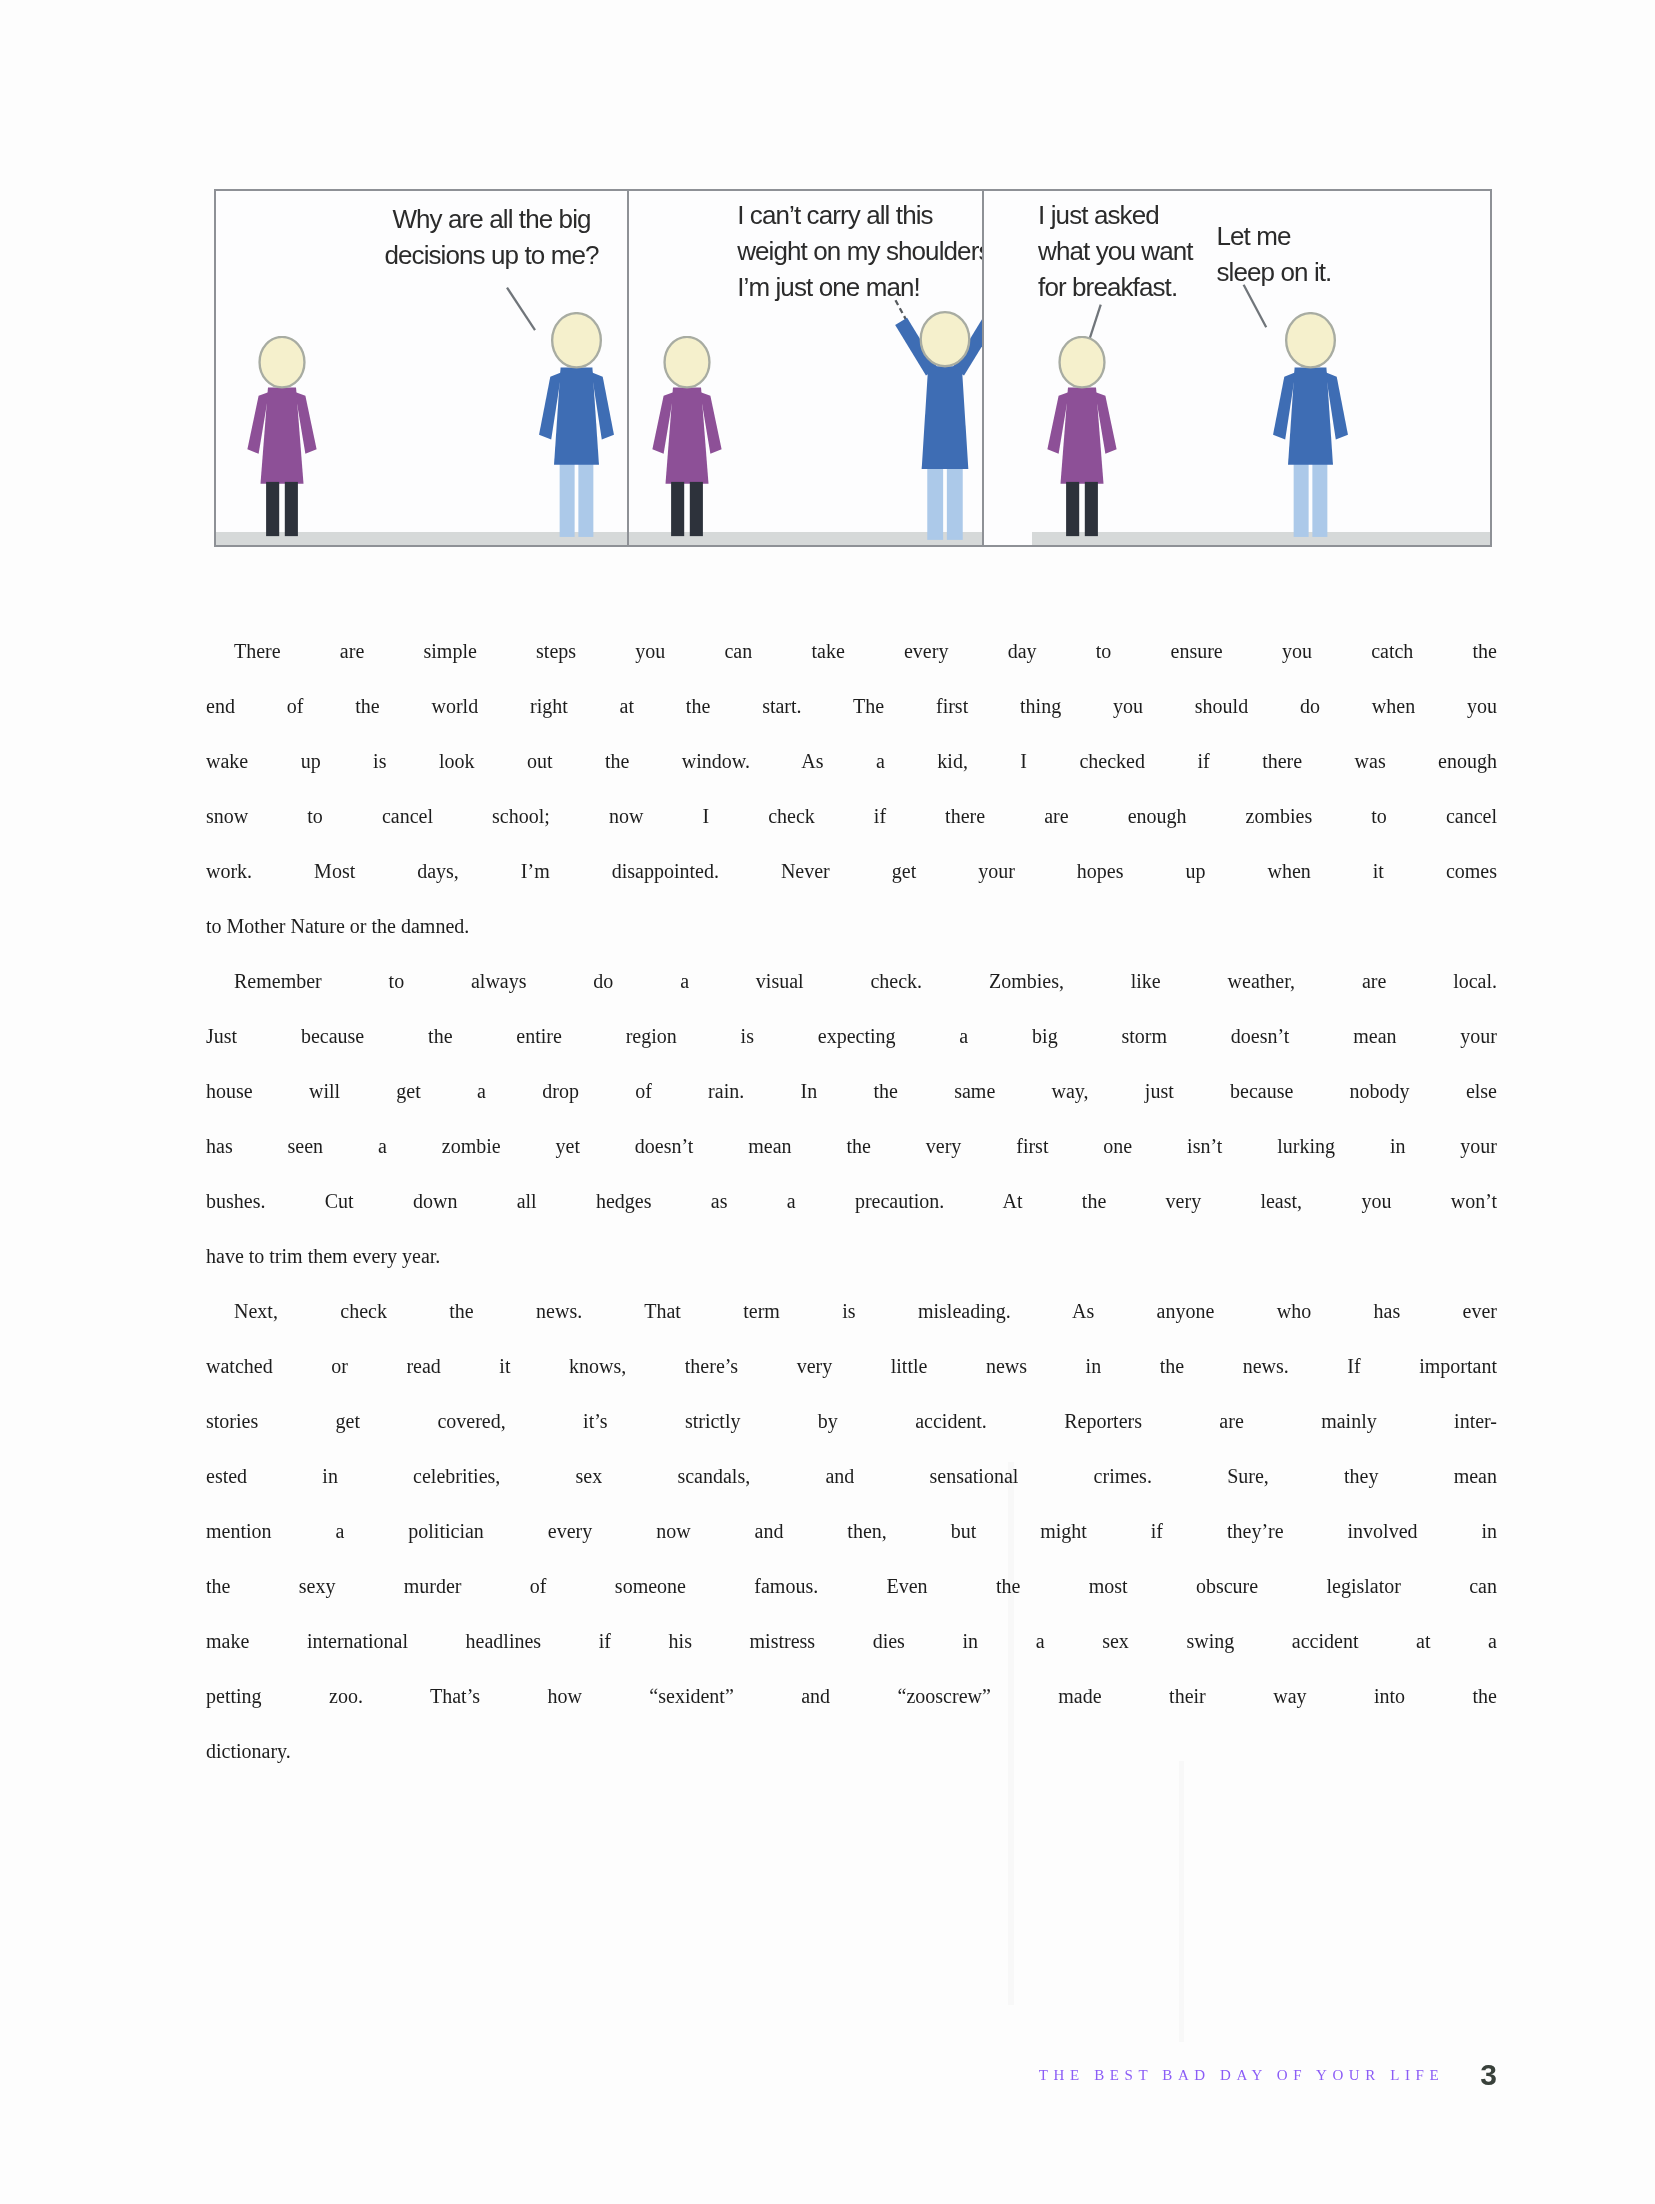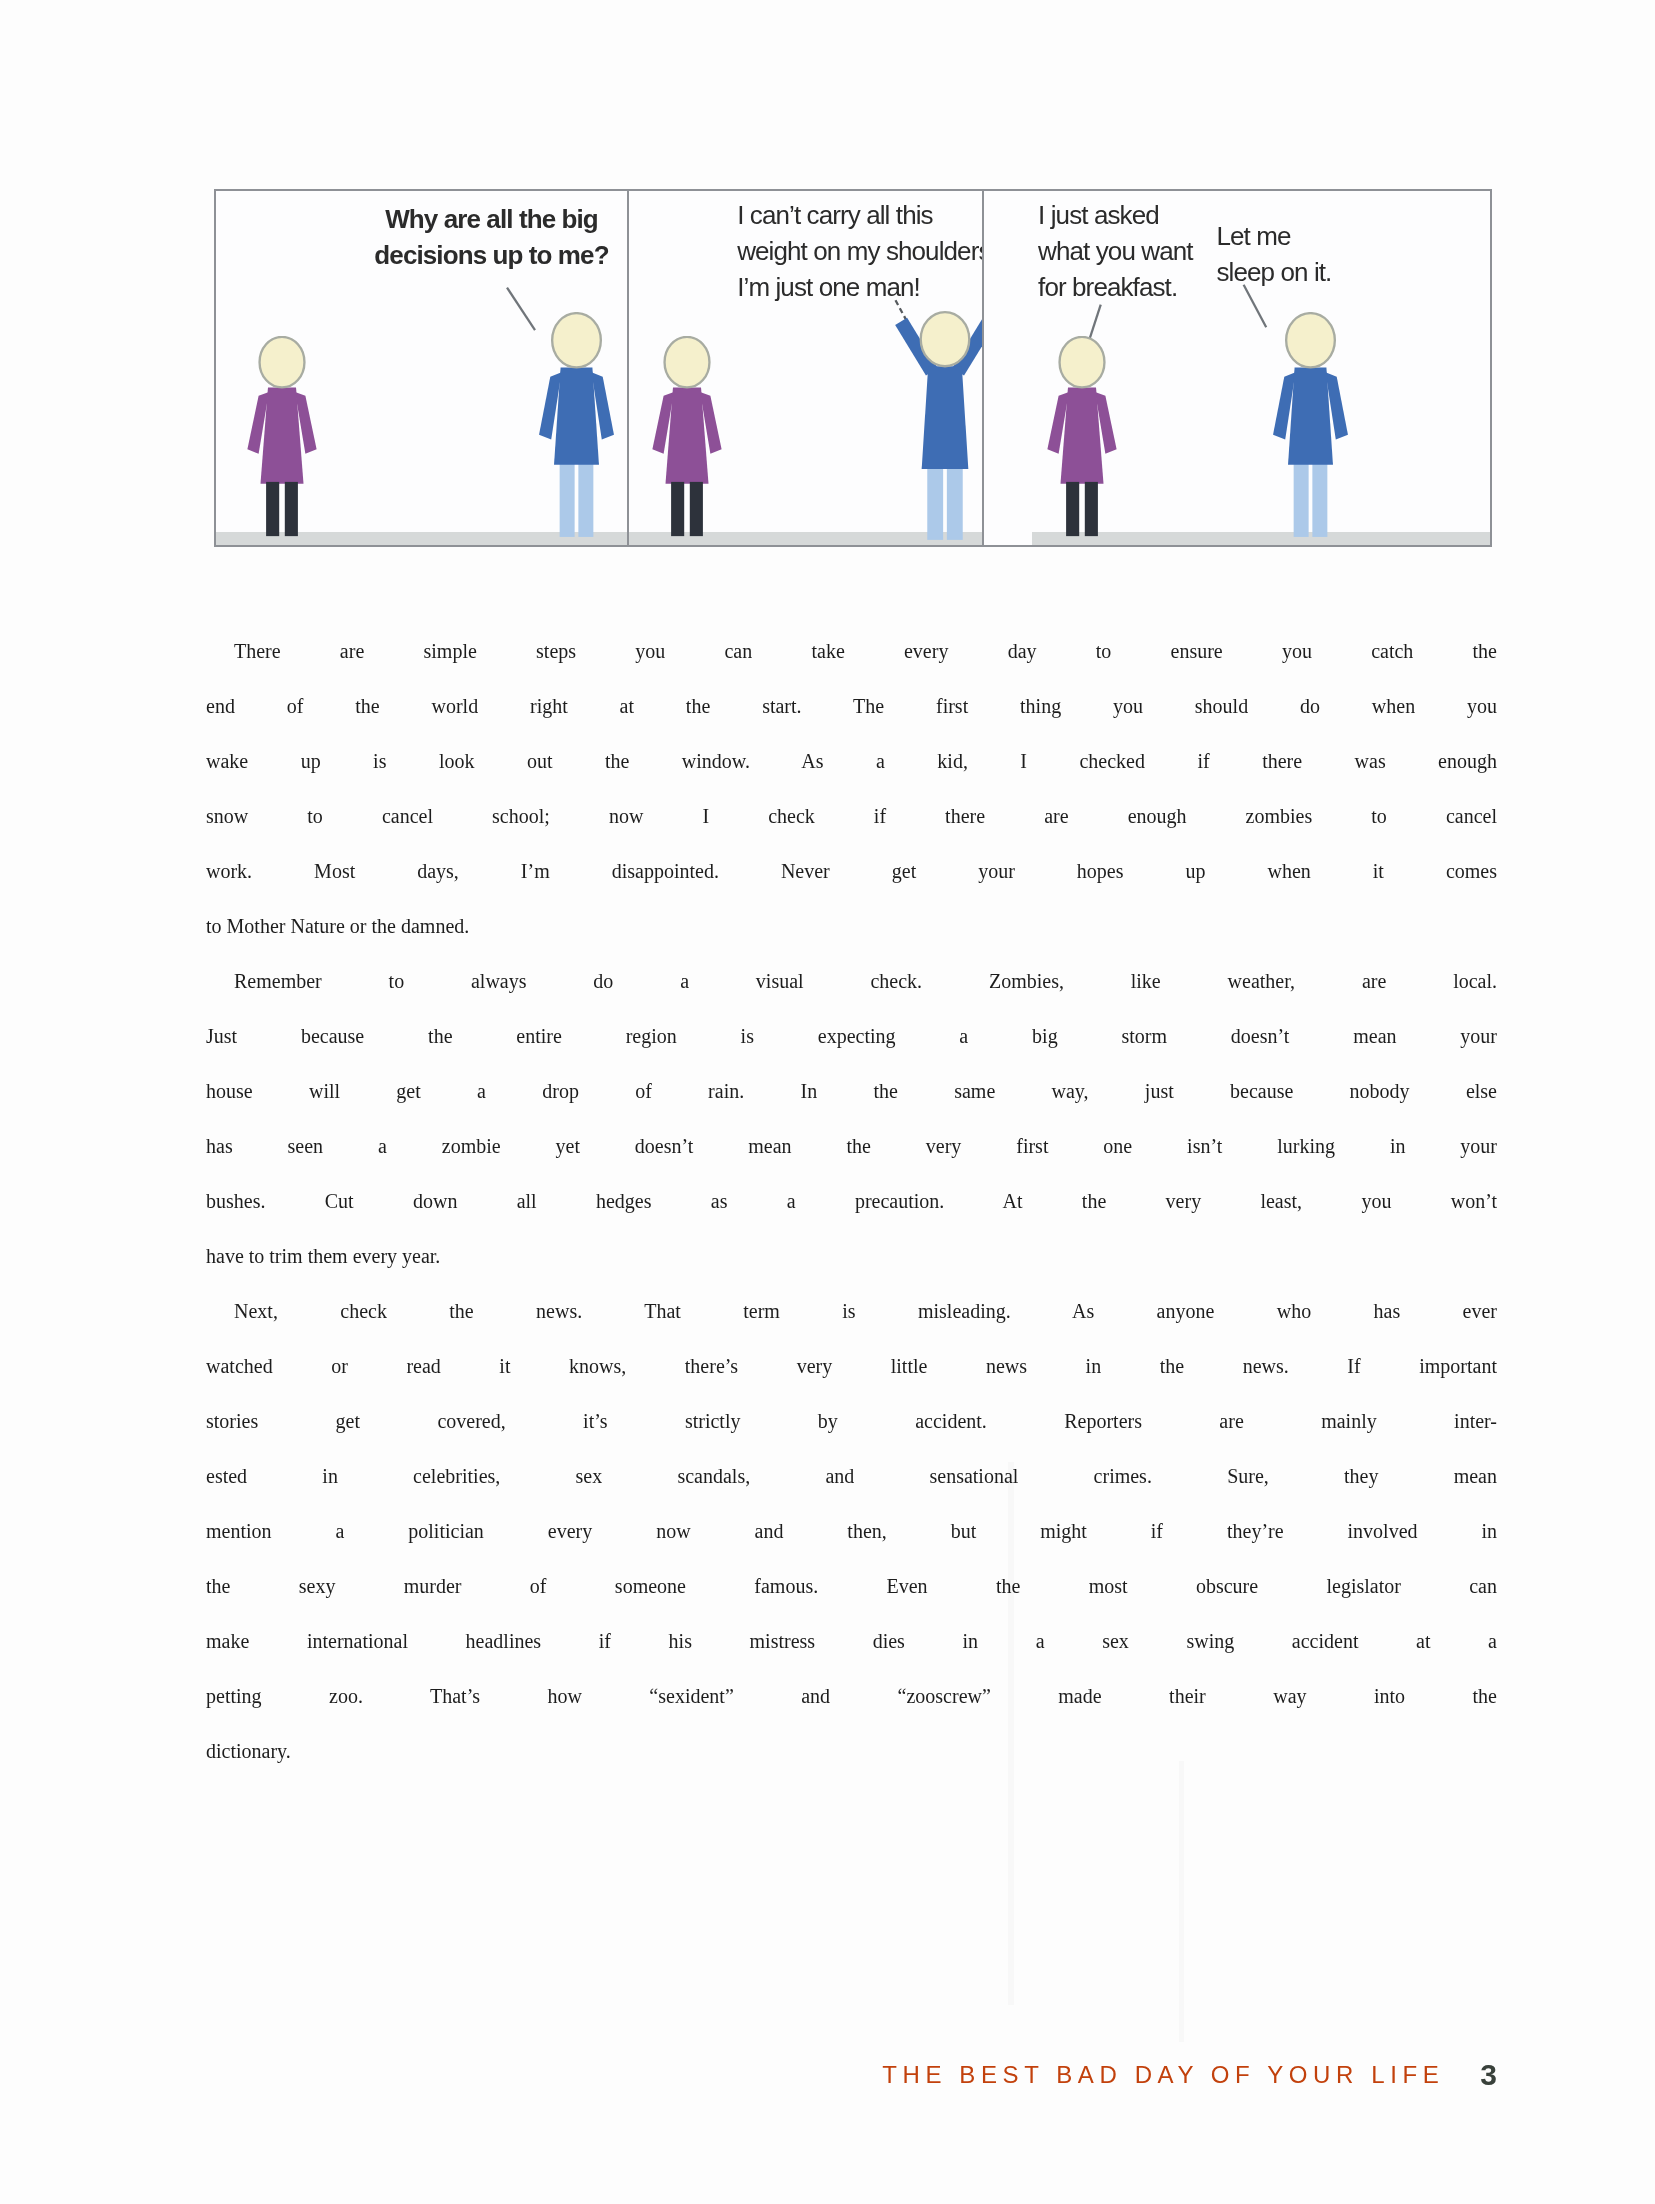--- a/index.html
+++ b/index.html
@@ -26,37 +26,37 @@
   
   #bodytext{position:absolute;left:206px;top:624px;width:1291px;color:#1d1d1d;
             font-size:20px;line-height:55px;}
   .pline{text-align:justify;text-align-last:justify;}
   .pline.pfirst{padding-left:28px;}
   .pline.plast{text-align-last:left;}
 
   
   #footer{position:absolute;top:2059px;right:159px;display:flex;align-items:flex-end;gap:36px;
           font-family:"Liberation Sans", sans-serif;}
-  #footer .ftitle{color:#c2410c;font-size:24px;letter-spacing:5.6px;line-height:32px;}
+  #footer .ftitle{color:#8b5cf6;font-size:15px;letter-spacing:5.6px;line-height:32px;font-family:Liberation Serif, serif;}
   #footer .fnum{color:#39413b;font-size:30px;font-weight:bold;line-height:32px;}
 </style>
 </head>
 <body>
 
 <div id="page">
 
   <div class="streak" style="left:1008px;top:1462px;width:5.6px;height:543px;"></div>
   <div class="streak" style="left:1179px;top:1761px;width:4.7px;height:281px;"></div>
 
   <div id="comic">
 
     <div class="panel p1">
       <div class="ground"></div>
 
-      <div class="speech centered" style="left:134px;top:10.3px;width:283px;font-weight:bold;">
+      <div class="speech centered" style="left:134px;top:10.3px;width:283px;">
         <div>Why are all the big</div>
         <div>decisions up to me?</div>
       </div>
 
       <svg class="pointer-svg" viewBox="0 0 455 376" width="426" height="352">
         <line x1="322" y1="99" x2="353" y2="146" stroke="#70757a" stroke-width="2.5"></line>
       </svg>
 
       <svg class="figure" style="left:19px;bottom:7.5px;" width="94" height="202" viewBox="0 0 100 216">
         <polygon points="36,60 25,64 13,121 25,126" fill="#8d5097"></polygon>

